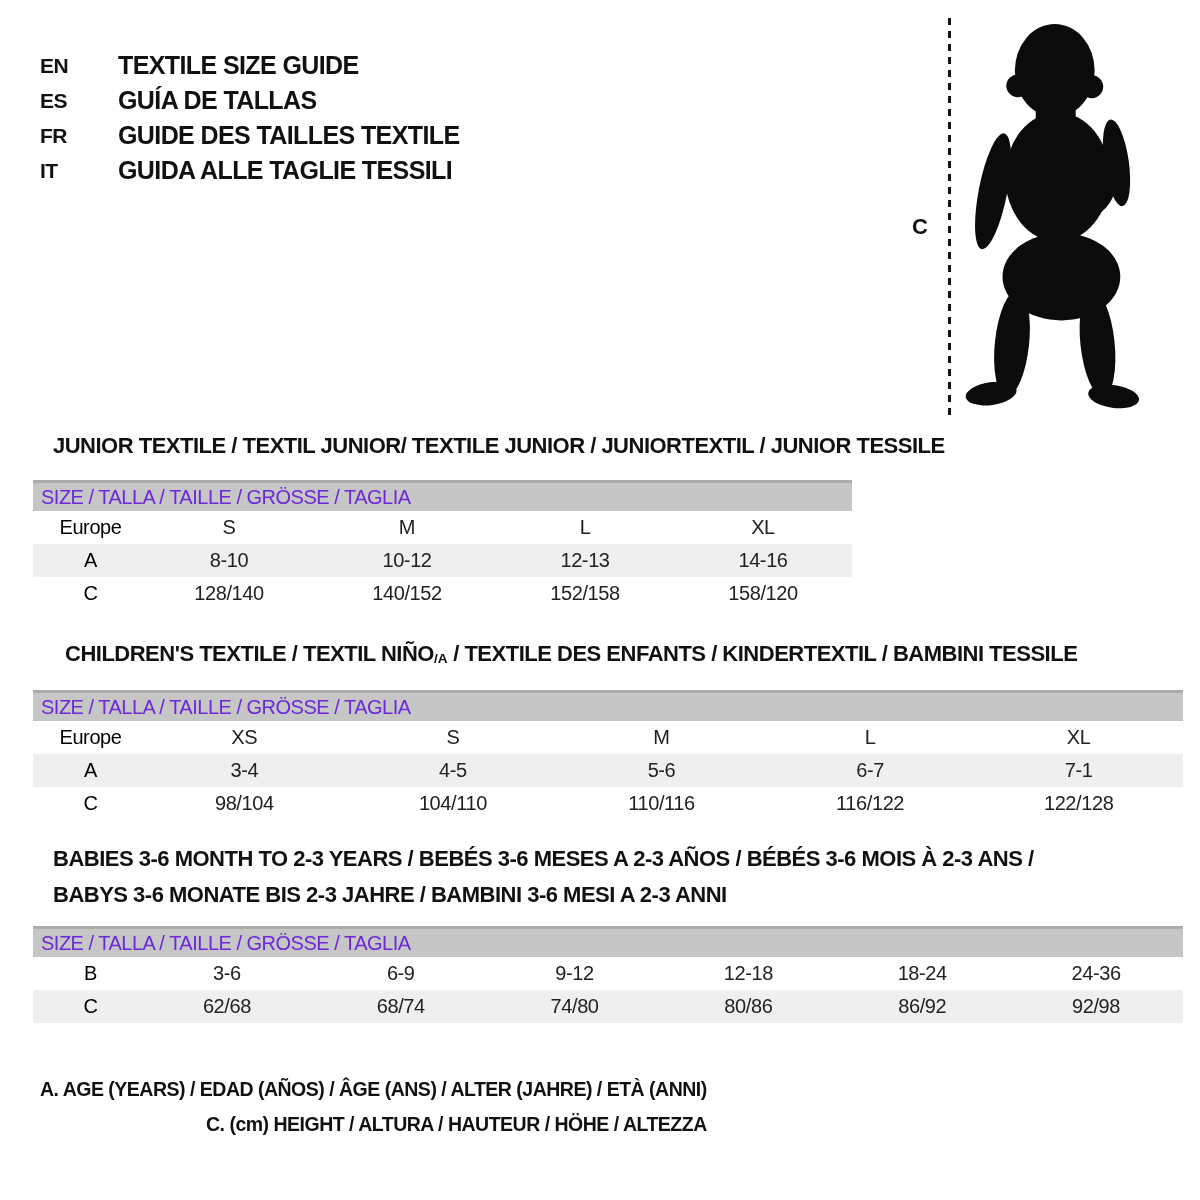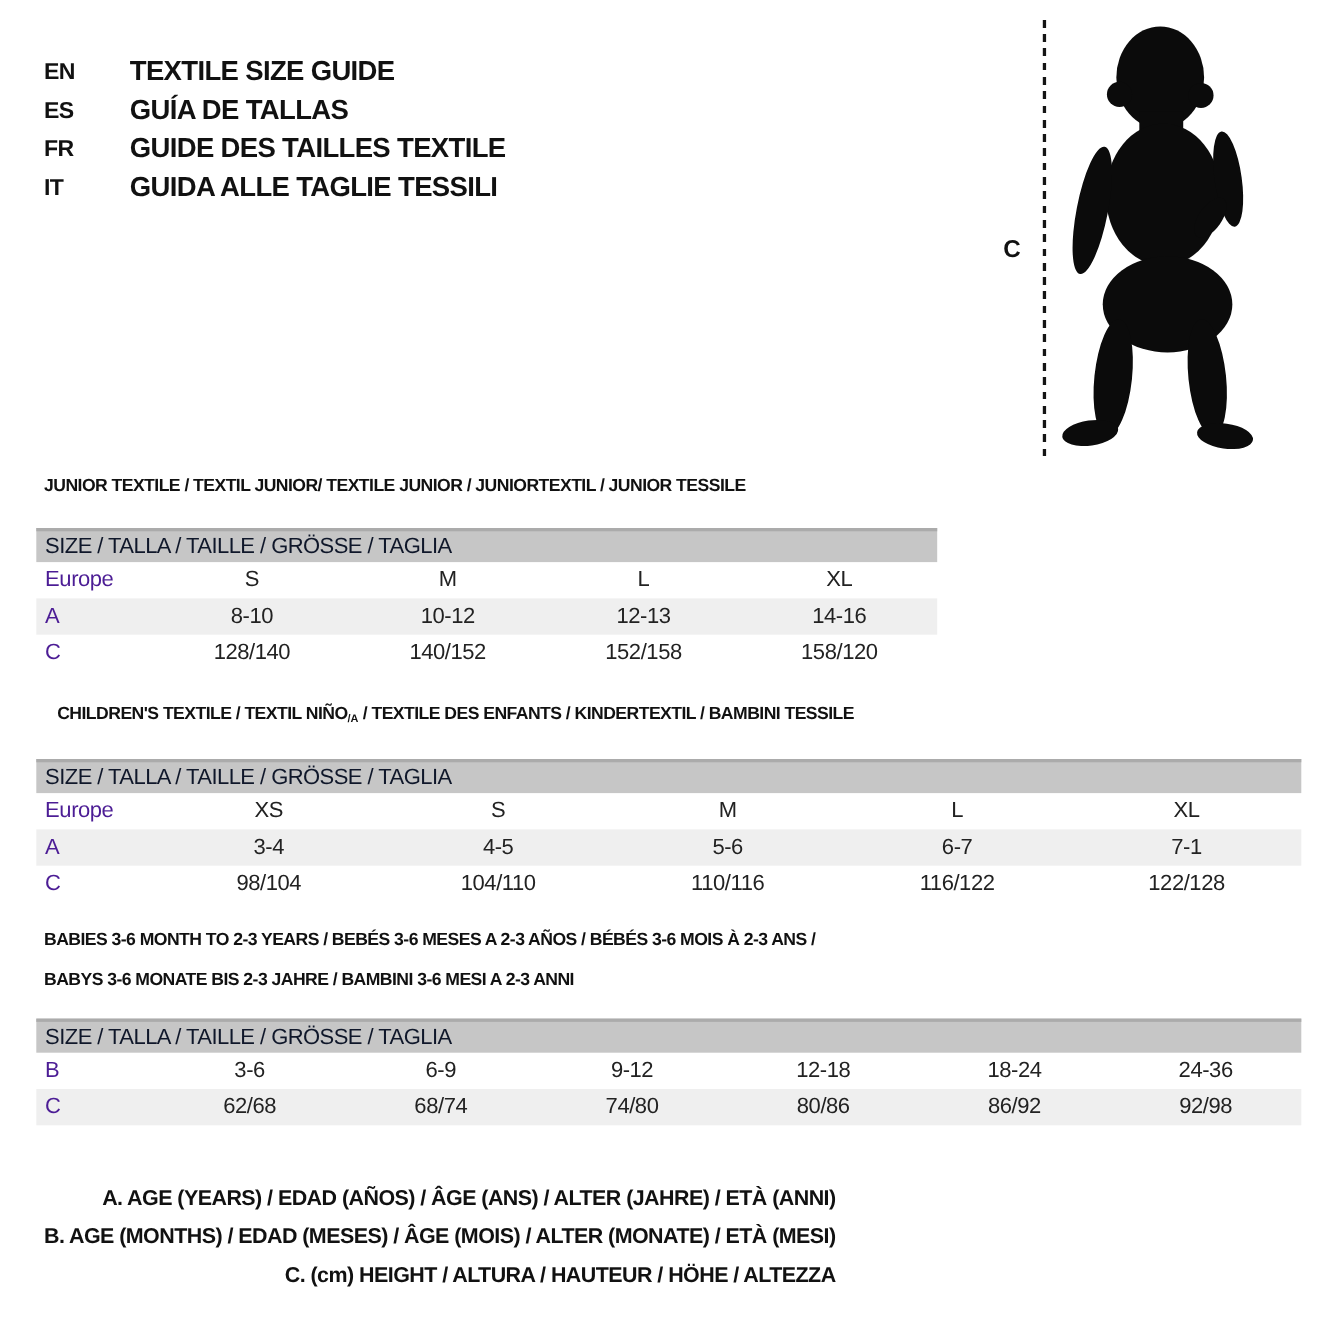--- a/index.html
+++ b/index.html
@@ -26,34 +26,34 @@
     left: 948px; top: 18px; width: 3px; height: 398px;
     background: repeating-linear-gradient(to bottom, #141414 0 7px, transparent 7px 13px);
   }
   .measure-label {
     left: 912px; top: 214px; font-weight: 700; font-size: 22px;
   }
   .baby-figure { left: 955px; top: 10px; width: 190px; height: 410px; }
 
   
   .section-title {
-    font-weight: 700; font-size: 16px; letter-spacing: -0.5px; white-space: nowrap;
+    font-weight: 700; font-size: 22px; letter-spacing: -0.5px; white-space: nowrap; margin-left: 13px;
   }
   .sub-label { font-size: 0.62em; vertical-align: -2px; letter-spacing: 0; }
 
   
   .size-table { position: absolute; }
   .bar {
     height: 31px; background: #c6c6c6; border-top: 3px solid #ababab;
     display: flex; align-items: center; padding-left: 8px;
-    font-size: 20px; color: #0f172a; letter-spacing: -0.5px;
+    font-size: 20px; color: #6d28d9; letter-spacing: -0.5px;
   }
   .trow { display: flex; height: 33px; align-items: center; font-size: 20px; letter-spacing: -0.4px; }
   .trow.shade { background: #efefef; }
-  .lcell { width: 107px; padding-left: 8px; color: #4c1d95; }
+  .lcell { width: 107px; padding-left: 8px; color: #000000; text-align: center; }
   .dcell { flex: 1; text-align: center; color: #222; }
 
   
   .legend-line {
     font-weight: 700; font-size: 19.5px; letter-spacing: -0.5px; line-height: 35px; white-space: nowrap; text-align: right;
   }
 </style>
 </head>
 <body>
 
@@ -172,15 +172,14 @@
     <div class="dcell">68/74</div>
     <div class="dcell">74/80</div>
     <div class="dcell">80/86</div>
     <div class="dcell">86/92</div>
     <div class="dcell">92/98</div>
   </div>
 </div>
 
 <div class="abs" style="left:40px; top:1072px;">
   <div class="legend-line">A. AGE (YEARS) / EDAD (AÑOS) / ÂGE (ANS) / ALTER (JAHRE) / ETÀ (ANNI)</div>
-  <div class="legend-line">B. AGE (MONTHS) / EDAD (MESES) / ÂGE (MOIS) / ALTER (MONATE) / ETÀ (MESI)</div>
   <div class="legend-line">C. (cm) HEIGHT / ALTURA / HAUTEUR / HÖHE / ALTEZZA</div>
 </div>
 
 </body></html>

